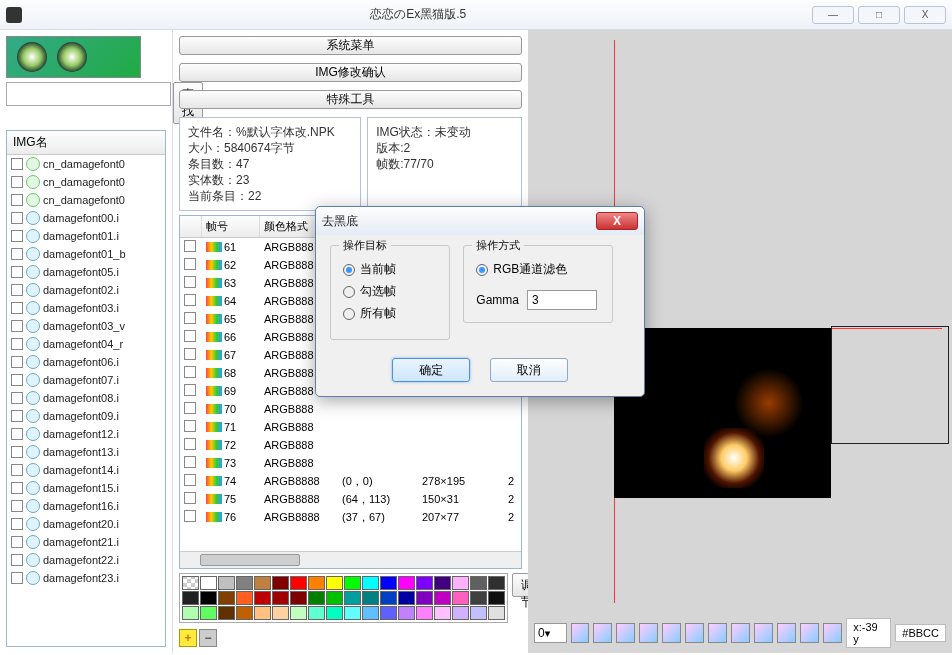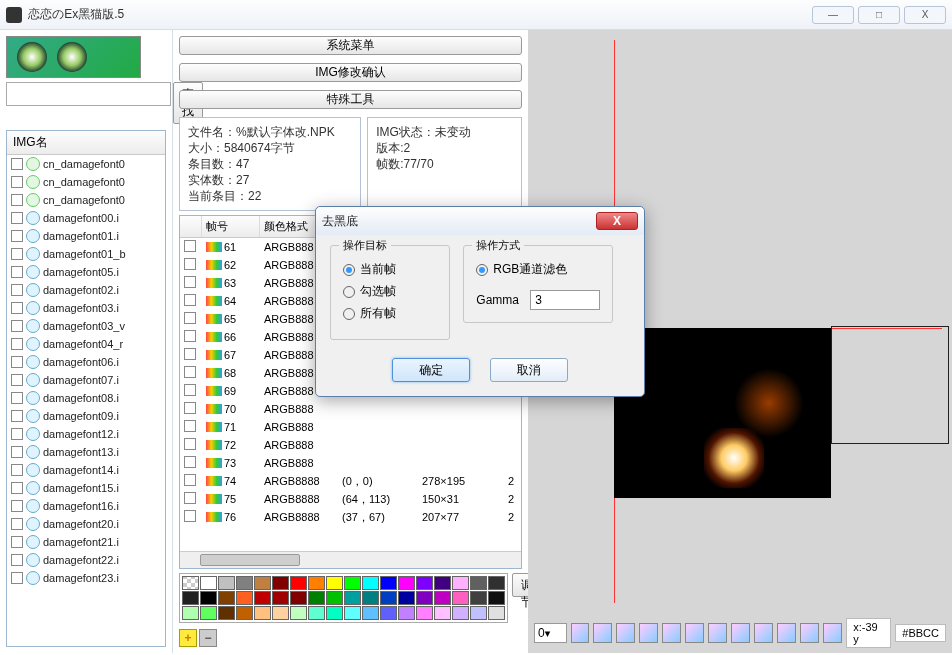--- a/index.html
+++ b/index.html
@@ -1,20 +1,20 @@
 <!DOCTYPE html>
 <html><head>
 <meta charset="utf-8">
 <style>
 * { box-sizing: border-box; margin: 0; padding: 0; font-family: "Microsoft YaHei", SimSun, sans-serif; font-size: 12px; }
 body { background: #fff; width: 952px; height: 655px; overflow: hidden; position: relative; }
 
 .titlebar { height: 30px; background: linear-gradient(#fdfdfe, #eef2f8); border-bottom: 1px solid #d7dde6; display: flex; align-items: center; padding: 0 6px; }
 .titlebar .icon { width: 16px; height: 16px; background: #333; border-radius: 3px; margin-right: 6px; }
-.titlebar .title { flex: 1; color: #333; }
+.titlebar .title { flex: 1; color: #333; text-align: center; }
 .titlebar .wbtn { width: 42px; height: 18px; border: 1px solid #b7c5d7; border-radius: 3px; margin-left: 4px; display: flex; align-items: center; justify-content: center; background: #f3f6fa; color: #555; font-size: 10px; }
 
 .main { display: flex; height: 623px; }
 .left { width: 173px; padding: 6px; border-right: 1px solid #d7dde6; display: flex; flex-direction: column; }
 .avatar { width: 135px; height: 42px; background: linear-gradient(135deg,#3a8,#2a4); border: 1px solid #888; margin-bottom: 4px; position: relative; overflow: hidden; }
 .avatar::after{content:"";position:absolute;left:50px;top:5px;width:30px;height:30px;background:radial-gradient(#fff,#9c6 40%,#243 70%);border-radius:50%;}
 .avatar::before{content:"";position:absolute;left:10px;top:5px;width:30px;height:30px;background:radial-gradient(#fff,#9c6 40%,#243 70%);border-radius:50%;}
 .searchrow { display: flex; gap: 2px; margin-bottom: 6px; }
 .searchrow input { flex: 1; height: 24px; border: 1px solid #aaa; padding: 0 4px; }
 .btn { background: linear-gradient(#fdfdfd,#e6e6e6); border: 1px solid #9a9a9a; border-radius: 2px; padding: 3px 8px; cursor: pointer; }
@@ -75,21 +75,21 @@
 .dialog{position:absolute;left:315px;top:206px;width:330px;background:#f0f0f0;border:1px solid #5a7faa;box-shadow:0 4px 18px rgba(0,0,0,.35);border-radius:5px;}
 .dlgtitle{height:28px;background:linear-gradient(#fefefe,#e3ebf5);border-top-left-radius:5px;border-top-right-radius:5px;display:flex;align-items:center;padding:0 6px;}
 .dlgtitle .t{flex:1;color:#222;}
 .dlgclose{width:42px;height:18px;background:linear-gradient(#e88,#c33);border:1px solid #a22;border-radius:3px;color:#fff;display:flex;align-items:center;justify-content:center;font-weight:bold;}
 .dlgbody{padding:10px 14px 14px;}
 .grp{display:inline-block;vertical-align:top;border:1px solid #c7c7c7;border-radius:3px;padding:10px 12px 12px;position:relative;margin-right:10px;}
 .grp .lg{position:absolute;top:-8px;left:8px;background:#f0f0f0;padding:0 4px;font-size:11px;}
 .radio{display:flex;align-items:center;gap:5px;margin:5px 0;font-size:12px;}
 .rdot{width:12px;height:12px;border:1px solid #666;border-radius:50%;display:flex;align-items:center;justify-content:center;}
 .rdot.on::after{content:"";width:6px;height:6px;background:#39f;border-radius:50%;}
-.gammarow{margin-top:12px;display:flex;align-items:center;gap:8px;justify-content:space-between;}
+.gammarow{margin-top:12px;display:flex;align-items:center;gap:8px;}
 .gammarow input{width:70px;height:20px;border:1px solid #999;padding:0 4px;}
 .dlgbtns{margin-top:18px;text-align:center;}
 .dbtn{width:78px;height:24px;border:1px solid #8aa9c7;border-radius:3px;background:linear-gradient(#fdfeff,#e2edf8);margin:0 8px;cursor:pointer;}
 .dbtn.primary{border:1px solid #4e90d9;box-shadow:0 0 3px #7eb6ef;background:linear-gradient(#eaf4ff,#cfe6fb);}
 
 ::-webkit-scrollbar{width:16px;height:16px;}
 ::-webkit-scrollbar-track{background:#efefef;}
 ::-webkit-scrollbar-thumb{background:#cfcfcf;border:1px solid #999;}
 </style>
 </head>
@@ -242,21 +242,21 @@
     <div class="toprow">
       <div class="topbtn">系统菜单</div>
       <div class="topbtn">IMG修改确认</div>
       <div class="topbtn">特殊工具</div>
     </div>
     <div class="inforow">
       <div class="infobox a">
         <div>文件名：%默认字体改.NPK</div>
         <div>大小：5840674字节</div>
         <div>条目数：47</div>
-        <div>实体数：27</div>
+        <div>实体数：23</div>
         <div>当前条目：22</div>
       </div>
       <div class="infobox b">
         <div>IMG状态：未变动</div>
         <div>版本:2</div>
         <div>帧数:77/70</div>
       </div>
     </div>
 
     <div class="gridbox">

